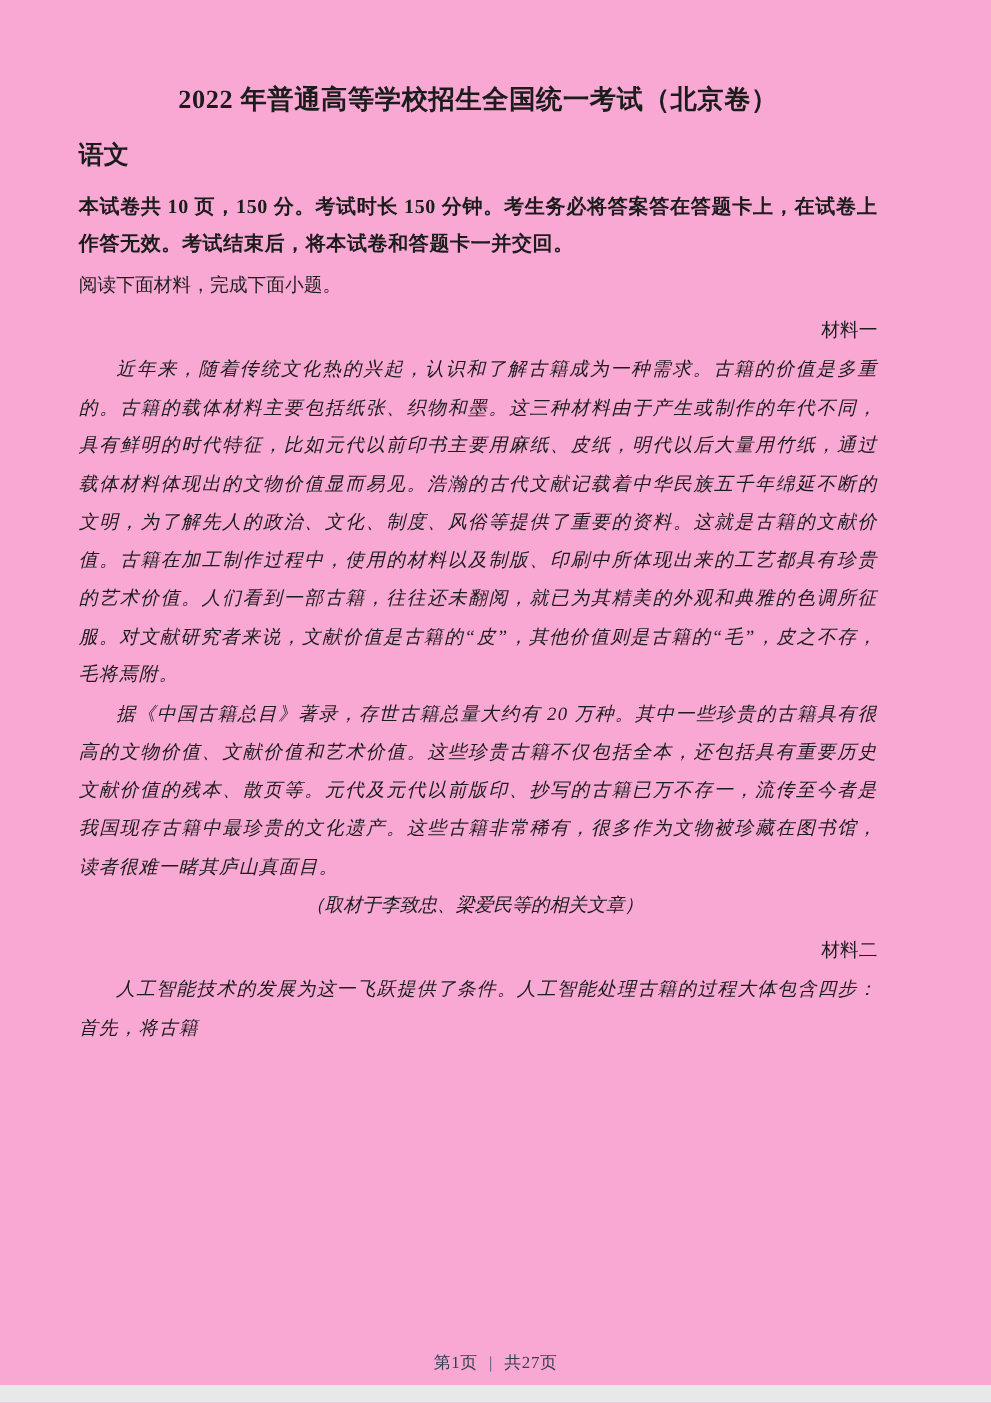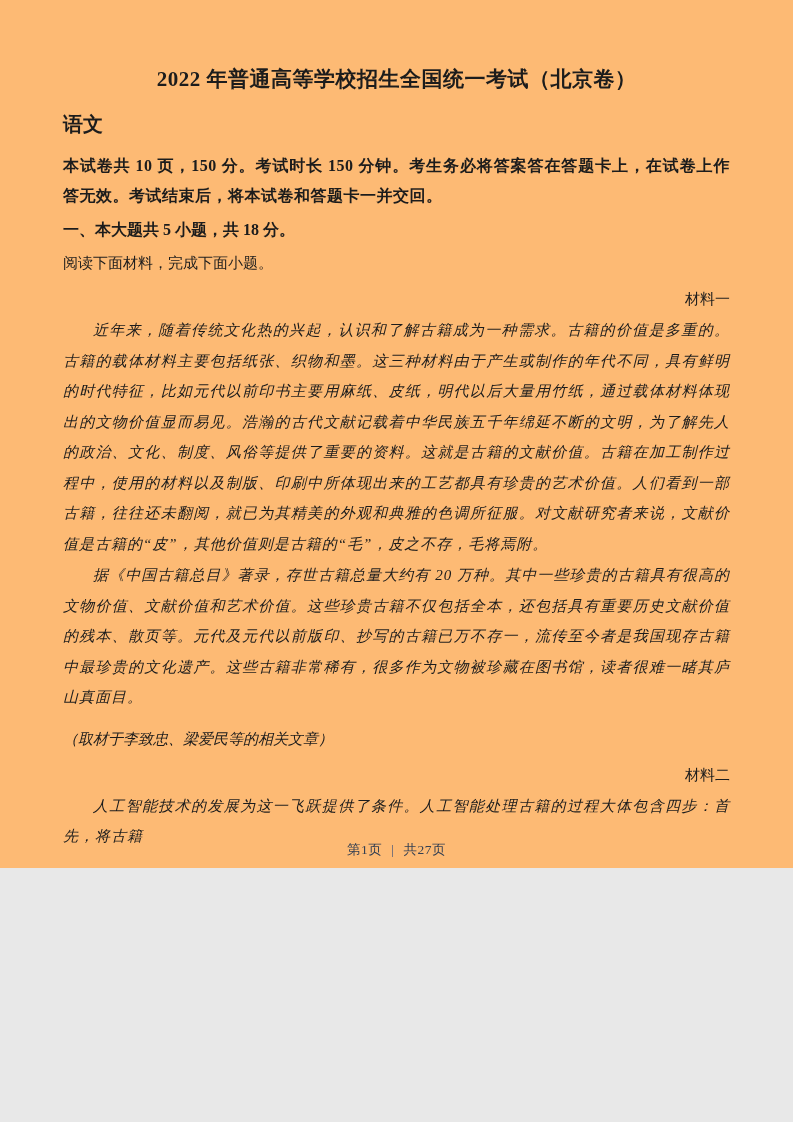--- a/index.html
+++ b/index.html
@@ -1,25 +1,25 @@
 <!DOCTYPE html>
 <html><head>
 <meta charset="utf-8">
 <style>
   * { margin: 0; padding: 0; box-sizing: border-box; }
   html, body { background: #e8e8e8; }
   .page {
     position: relative;
     width: 793px;
-    height: 868px;
+    height: 1108px;
     margin: 0 auto;
-    background: #fdba74;
+    background: #f9a8d4;
     font-family: "Liberation Serif", "DejaVu Serif", serif;
     color: #1c1c1c;
-    padding: 56px 63px 0 63px;
+    padding: 56px 91px 0 63px;
     overflow: hidden;
   }
   .title {
     font-size: 21px;
     font-weight: 700;
     text-align: center;
     letter-spacing: 0.5px;
     line-height: 30px;
     margin-top: 8px;
   }
@@ -63,23 +63,23 @@
     text-indent: 2em;
     text-align: justify;
     word-break: break-all;
     letter-spacing: 1px;
     margin-top: 1px;
     font-style: italic;
   }
   .attribution {
     font-size: 15px;
     line-height: 30px;
-    text-align: left;
+    text-align: center;
     padding-right: 6px;
-    margin-top: 11px;
+    margin-top: 1px;
     font-style: italic;
   }
   .footer {
     position: absolute;
     left: 0;
     right: 0;
     bottom: 9px;
     text-align: center;
     font-size: 13.5px;
     color: #333f52;
@@ -95,21 +95,20 @@
 <body>
 
 <div class="page">
 
   <h1 class="title">2022 年普通高等学校招生全国统一考试（北京卷）</h1>
 
   <h2 class="subject">语文</h2>
 
   <p class="instructions">本试卷共 10 页，150 分。考试时长 150 分钟。考生务必将答案答在答题卡上，在试卷上作答无效。考试结束后，将本试卷和答题卡一并交回。</p>
 
-  <p class="section-heading">一、本大题共 5 小题，共 18 分。</p>
 
   <p class="prompt">阅读下面材料，完成下面小题。</p>
 
   <p class="material-label">材料一</p>
 
 
   <p class="body-para">近年来，随着传统文化热的兴起，认识和了解古籍成为一种需求。古籍的价值是多重的。古籍的载体材料主要包括纸张、织物和墨。这三种材料由于产生或制作的年代不同，具有鲜明的时代特征，比如元代以前印书主要用麻纸、皮纸，明代以后大量用竹纸，通过载体材料体现出的文物价值显而易见。浩瀚的古代文献记载着中华民族五千年绵延不断的文明，为了解先人的政治、文化、制度、风俗等提供了重要的资料。这就是古籍的文献价值。古籍在加工制作过程中，使用的材料以及制版、印刷中所体现出来的工艺都具有珍贵的艺术价值。人们看到一部古籍，往往还未翻阅，就已为其精美的外观和典雅的色调所征服。对文献研究者来说，文献价值是古籍的“皮”，其他价值则是古籍的“毛”，皮之不存，毛将焉附。</p>
 
   <p class="body-para">据《中国古籍总目》著录，存世古籍总量大约有 20 万种。其中一些珍贵的古籍具有很高的文物价值、文献价值和艺术价值。这些珍贵古籍不仅包括全本，还包括具有重要历史文献价值的残本、散页等。元代及元代以前版印、抄写的古籍已万不存一，流传至今者是我国现存古籍中最珍贵的文化遗产。这些古籍非常稀有，很多作为文物被珍藏在图书馆，读者很难一睹其庐山真面目。</p>
 

